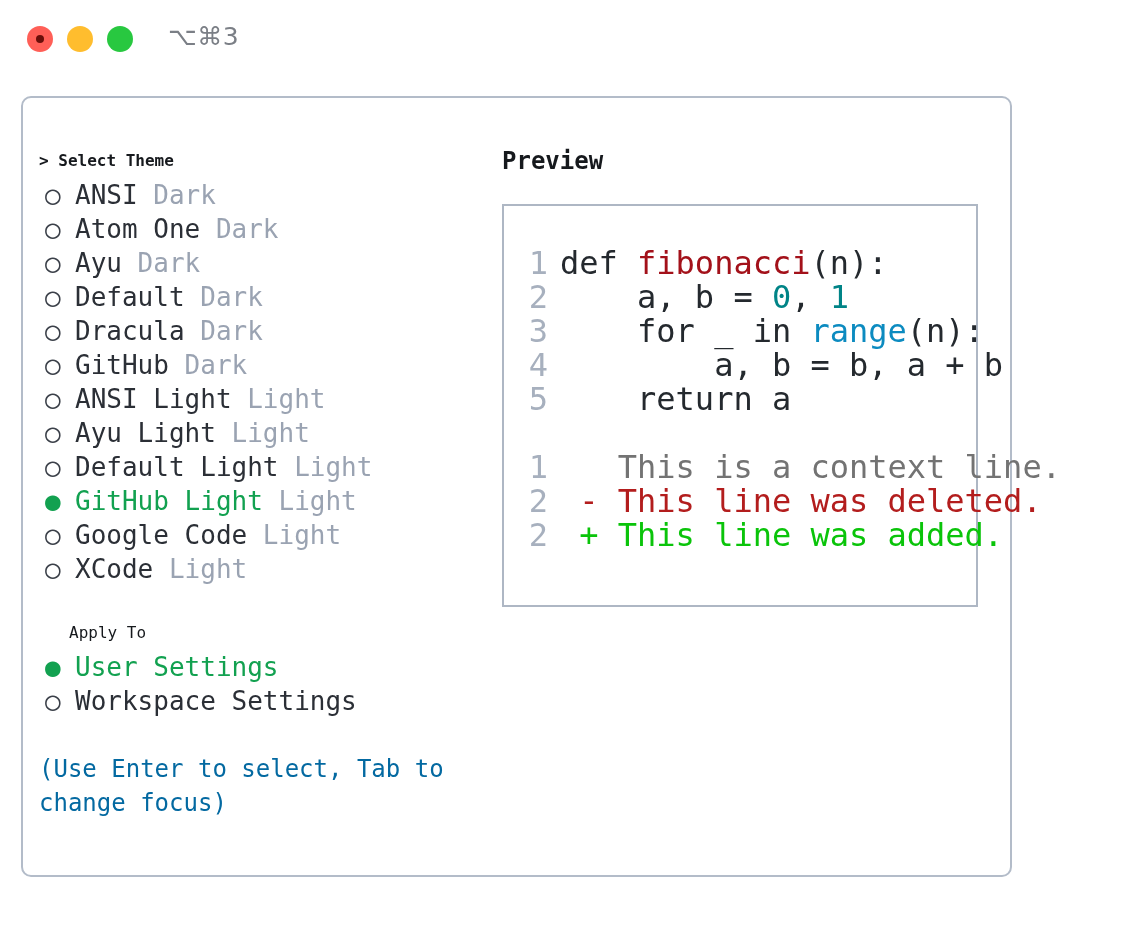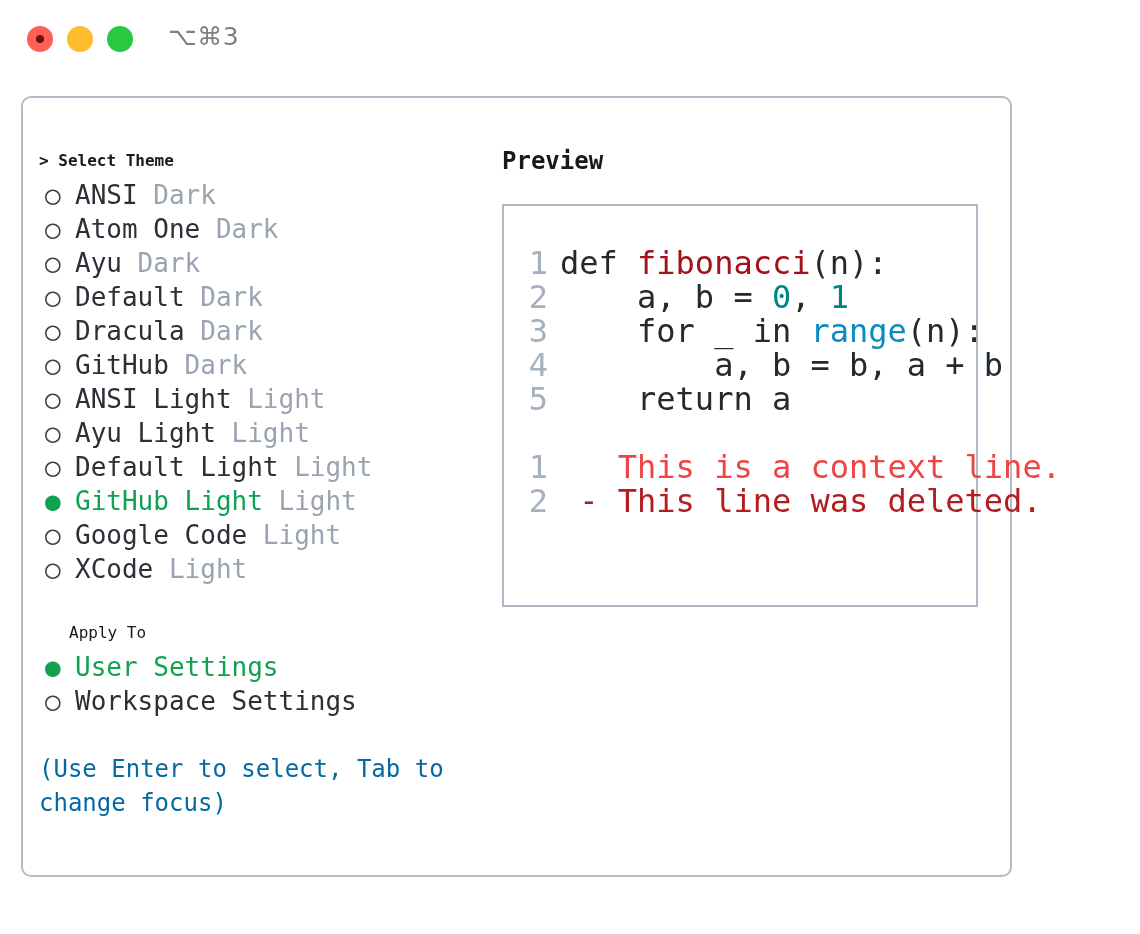--- a/index.html
+++ b/index.html
@@ -171,21 +171,21 @@
     color: #a7b0be;
     text-align: right;
     margin-right: 12px;
   }
   .tok-fn   { color: #a3111a; }
   .tok-num  { color: #008487; }
   .tok-call { color: #0c8bc0; }
   .tok-plain{ color: #24292e; }
 
   .diff-gap { height: 34px; }
-  .diff-ctx  { color: #ef4444; margin-top: 48px; }
+  .diff-ctx  { color: #737373; margin-top: 48px; }
   .diff-del  { color: #b31d1d; }
   .diff-add  { color: #0ac40a; }
 </style>
 </head>
 <body>
 
 <div class="window">
 
   <div class="titlebar">
     <div class="lights">
@@ -237,18 +237,19 @@
             <div class="code-line"><span class="lineno">1</span><span class="tok-plain">def </span><span class="tok-fn">fibonacci</span><span class="tok-plain">(n):</span></div>
             <div class="code-line"><span class="lineno">2</span><span class="tok-plain">    a, b = </span><span class="tok-num">0</span><span class="tok-plain">, </span><span class="tok-num">1</span></div>
             <div class="code-line"><span class="lineno">3</span><span class="tok-plain">    for _ in </span><span class="tok-call">range</span><span class="tok-plain">(n):</span></div>
             <div class="code-line"><span class="lineno">4</span><span class="tok-plain">        a, b = b, a + b</span></div>
             <div class="code-line"><span class="lineno">5</span><span class="tok-plain">    return a</span></div>
           </div>
         <div class="diff-gap"></div>
         <div id="diff-block">
             <div class="code-line"><span class="lineno">1</span><span class="diff-ctx">   This is a context line.</span></div>
             <div class="code-line"><span class="lineno">2</span><span class="diff-del"> - This line was deleted.</span></div>
+            <div class="code-line"><span class="lineno">2</span><span class="diff-add"> + This line was added.</span></div>
           </div>
       </div>
     </div>
 
   </div>
 </div>
 
 </body></html>

